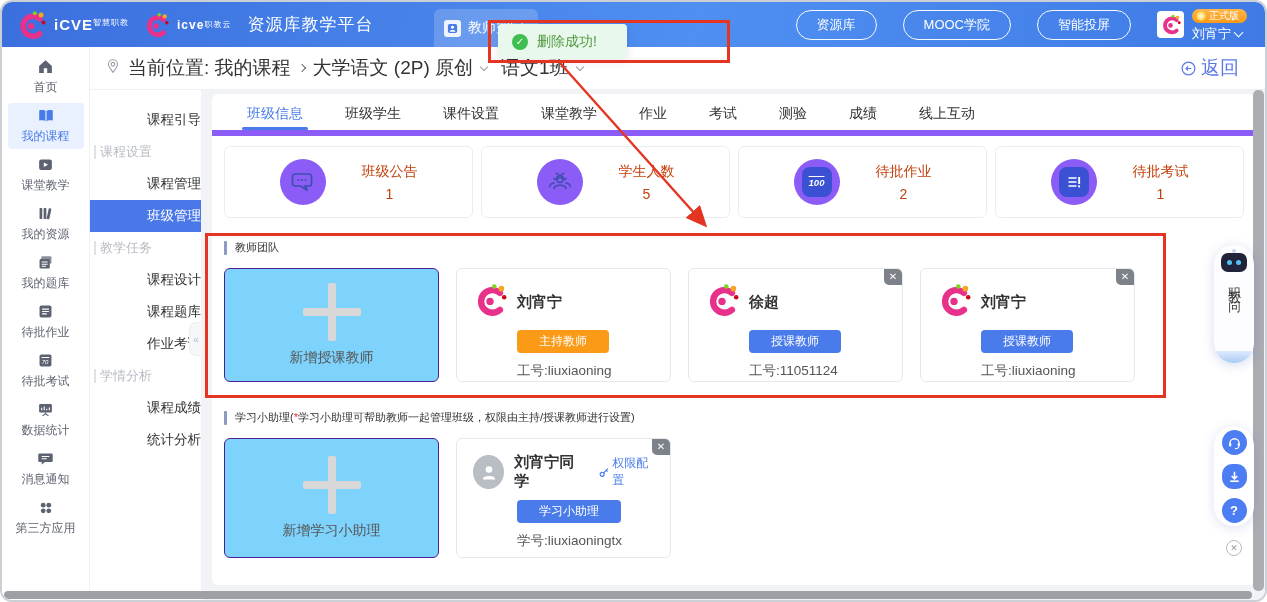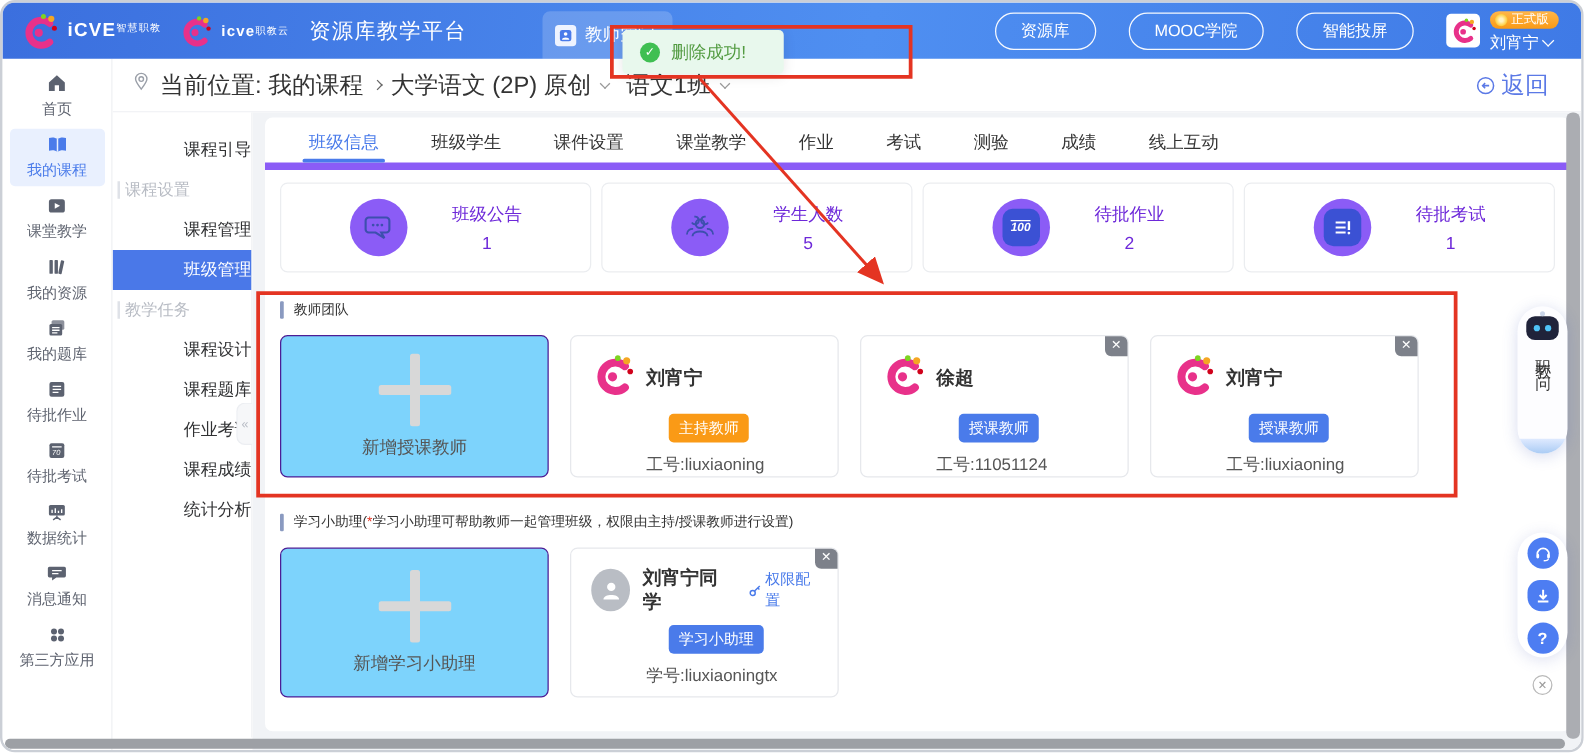--- a/index.html
+++ b/index.html
@@ -74,40 +74,40 @@
   .main-card{position:absolute;left:210px;top:92px;width:1044px;height:491px;background:#fff;border-radius:6px;z-index:8;}
   .tabs{height:42px;border-bottom:6px solid #8b5cf6;display:flex;padding-left:14px;text-align:right;}
   .tab{position:relative;padding:0 21px;line-height:38px;font-size:14px;color:#333;cursor:pointer;white-space:nowrap;}
   .tab.active{color:#4a7bea;}
   .tab.active::after{content:"";position:absolute;left:16px;right:16px;bottom:0;height:3px;border-radius:2px;background:#4a7bea;}
 
   .stats{display:flex;gap:8px;padding:10px 12px 0 12px;}
   .stat-card{flex:1;height:72px;border:1px solid #ebedf0;border-radius:6px;display:flex;align-items:center;
     justify-content:center;gap:36px;}
   .stat-ic{width:46px;height:46px;border-radius:50%;background:#8b5cf6;display:flex;align-items:center;justify-content:center;}
-  .stat-txt{display:flex;flex-direction:column;align-items:center;gap:5px;font-size:14px;color:#6d28d9;}
+  .stat-txt{display:flex;flex-direction:column;align-items:center;gap:5px;font-size:14px;color:#c2410c;}
   .tile{width:30px;height:30px;border-radius:8px;background:#3b51d4;display:flex;align-items:center;justify-content:center;color:#fff;}
   .tile .score{font-size:9.5px;font-style:italic;font-weight:bold;text-decoration:overline;}
 
   .section{margin:22px 12px 0 12px;}
   .sec-head{display:flex;align-items:center;gap:8px;font-size:11px;color:#333;}
   .sec-bar{width:3px;height:14px;background:#8a9ac0;border-radius:1px;}
   .star{color:#e43422;}
   .cards-row{display:flex;gap:17px;margin-top:13px;}
   .add-card{width:215px;border:1px solid #4c1d95;border-radius:6px;display:flex;flex-direction:column;
     align-items:center;justify-content:center;gap:8px;cursor:pointer;background:#7dd3fc;}
   .plus{position:relative;width:58px;height:58px;}
   .plus::before,.plus::after{content:"";position:absolute;background:#d8d8d8;border-radius:2px;}
   .plus::before{left:0;top:25px;width:58px;height:8px;}
   .plus::after{left:25px;top:0;width:8px;height:58px;}
   .add-label{font-size:14px;color:#555;}
   .t-card{position:relative;width:215px;border:1px solid #e6e8ec;border-radius:6px;padding:14px 14px 10px 16px;background:#fff;}
   .t-row{display:flex;align-items:center;gap:10px;}
   .t-name{font-size:15px;font-weight:bold;color:#333;}
-  .badge{display:inline-block;margin:9px 0 0 62px;font-size:12px;color:#fff;border-radius:4px;padding:3px 8px;}
+  .badge{display:inline-block;margin:9px 0 0 44px;font-size:12px;color:#fff;border-radius:4px;padding:3px 22px;}
   .badge.orange{background:#fa9a16;}
   .badge.blue{background:#4a7bea;}
   .t-id{margin:9px 0 0 44px;font-size:13.5px;color:#555;}
   .close-x{position:absolute;top:0;right:0;width:18px;height:16px;background:rgba(96,101,112,.82);
     border-radius:0 5px 0 5px;color:#fff;font-size:10px;line-height:16px;text-align:center;cursor:pointer;}
   .h-cards{height:114px;}
   .a-cards{height:120px;}
   .perm-link{display:inline-flex;align-items:center;gap:3px;font-size:12px;color:#4a7bea;cursor:pointer;margin-left:6px;}
   .gray-av{width:34px;height:34px;border-radius:50%;background:#b9bdc4;display:flex;align-items:center;justify-content:center;}
 
@@ -311,20 +311,21 @@
 
   <div class="submenu">
     <div class="sm-item">课程引导</div>
     <div class="sm-group">课程设置</div>
     <div class="sm-item">课程管理</div>
     <div class="sm-item active">班级管理</div>
     <div class="sm-group">教学任务</div>
     <div class="sm-item">课程设计</div>
     <div class="sm-item">课程题库</div>
     <div class="sm-item">作业考试</div>
+    <div class="sm-group">学情分析</div>
     <div class="sm-item">课程成绩</div>
     <div class="sm-item">统计分析</div>
     <div class="collapse-h">«</div>
   </div>
 
   <div class="page-bg"></div>
 
   <div class="main-card">
     <div class="tabs">
       <div class="tab active">班级信息</div>

